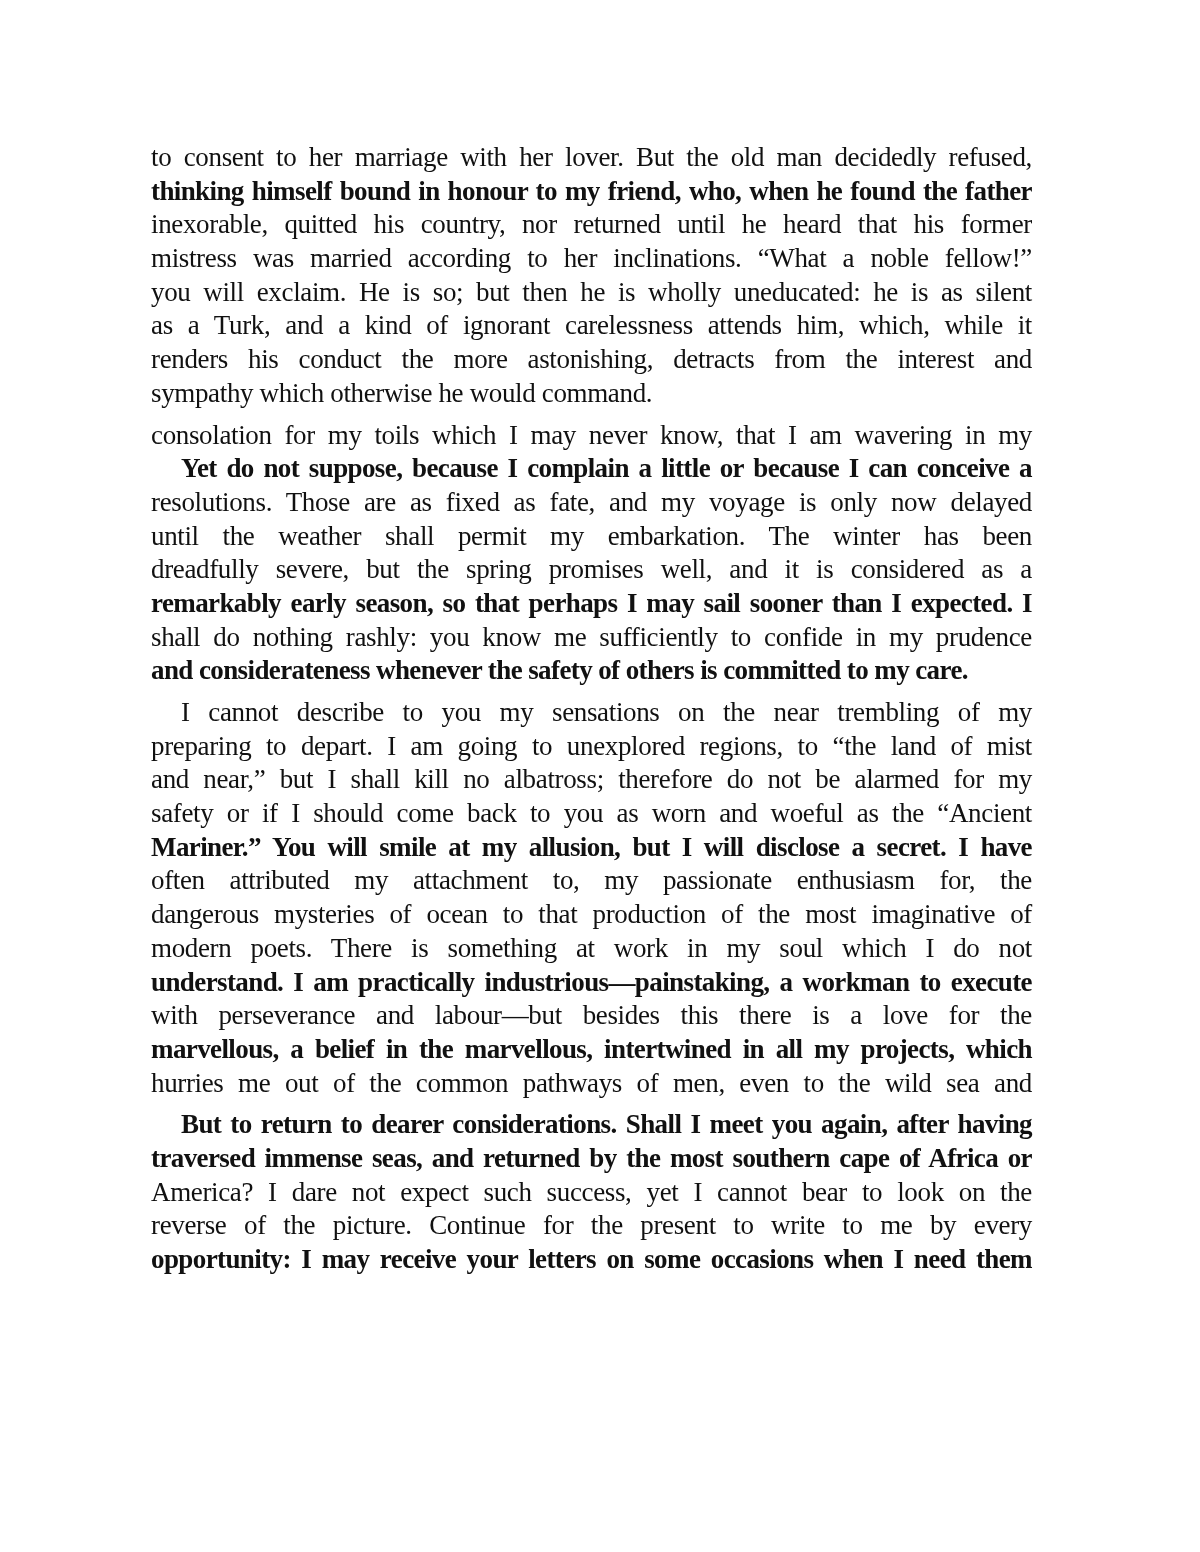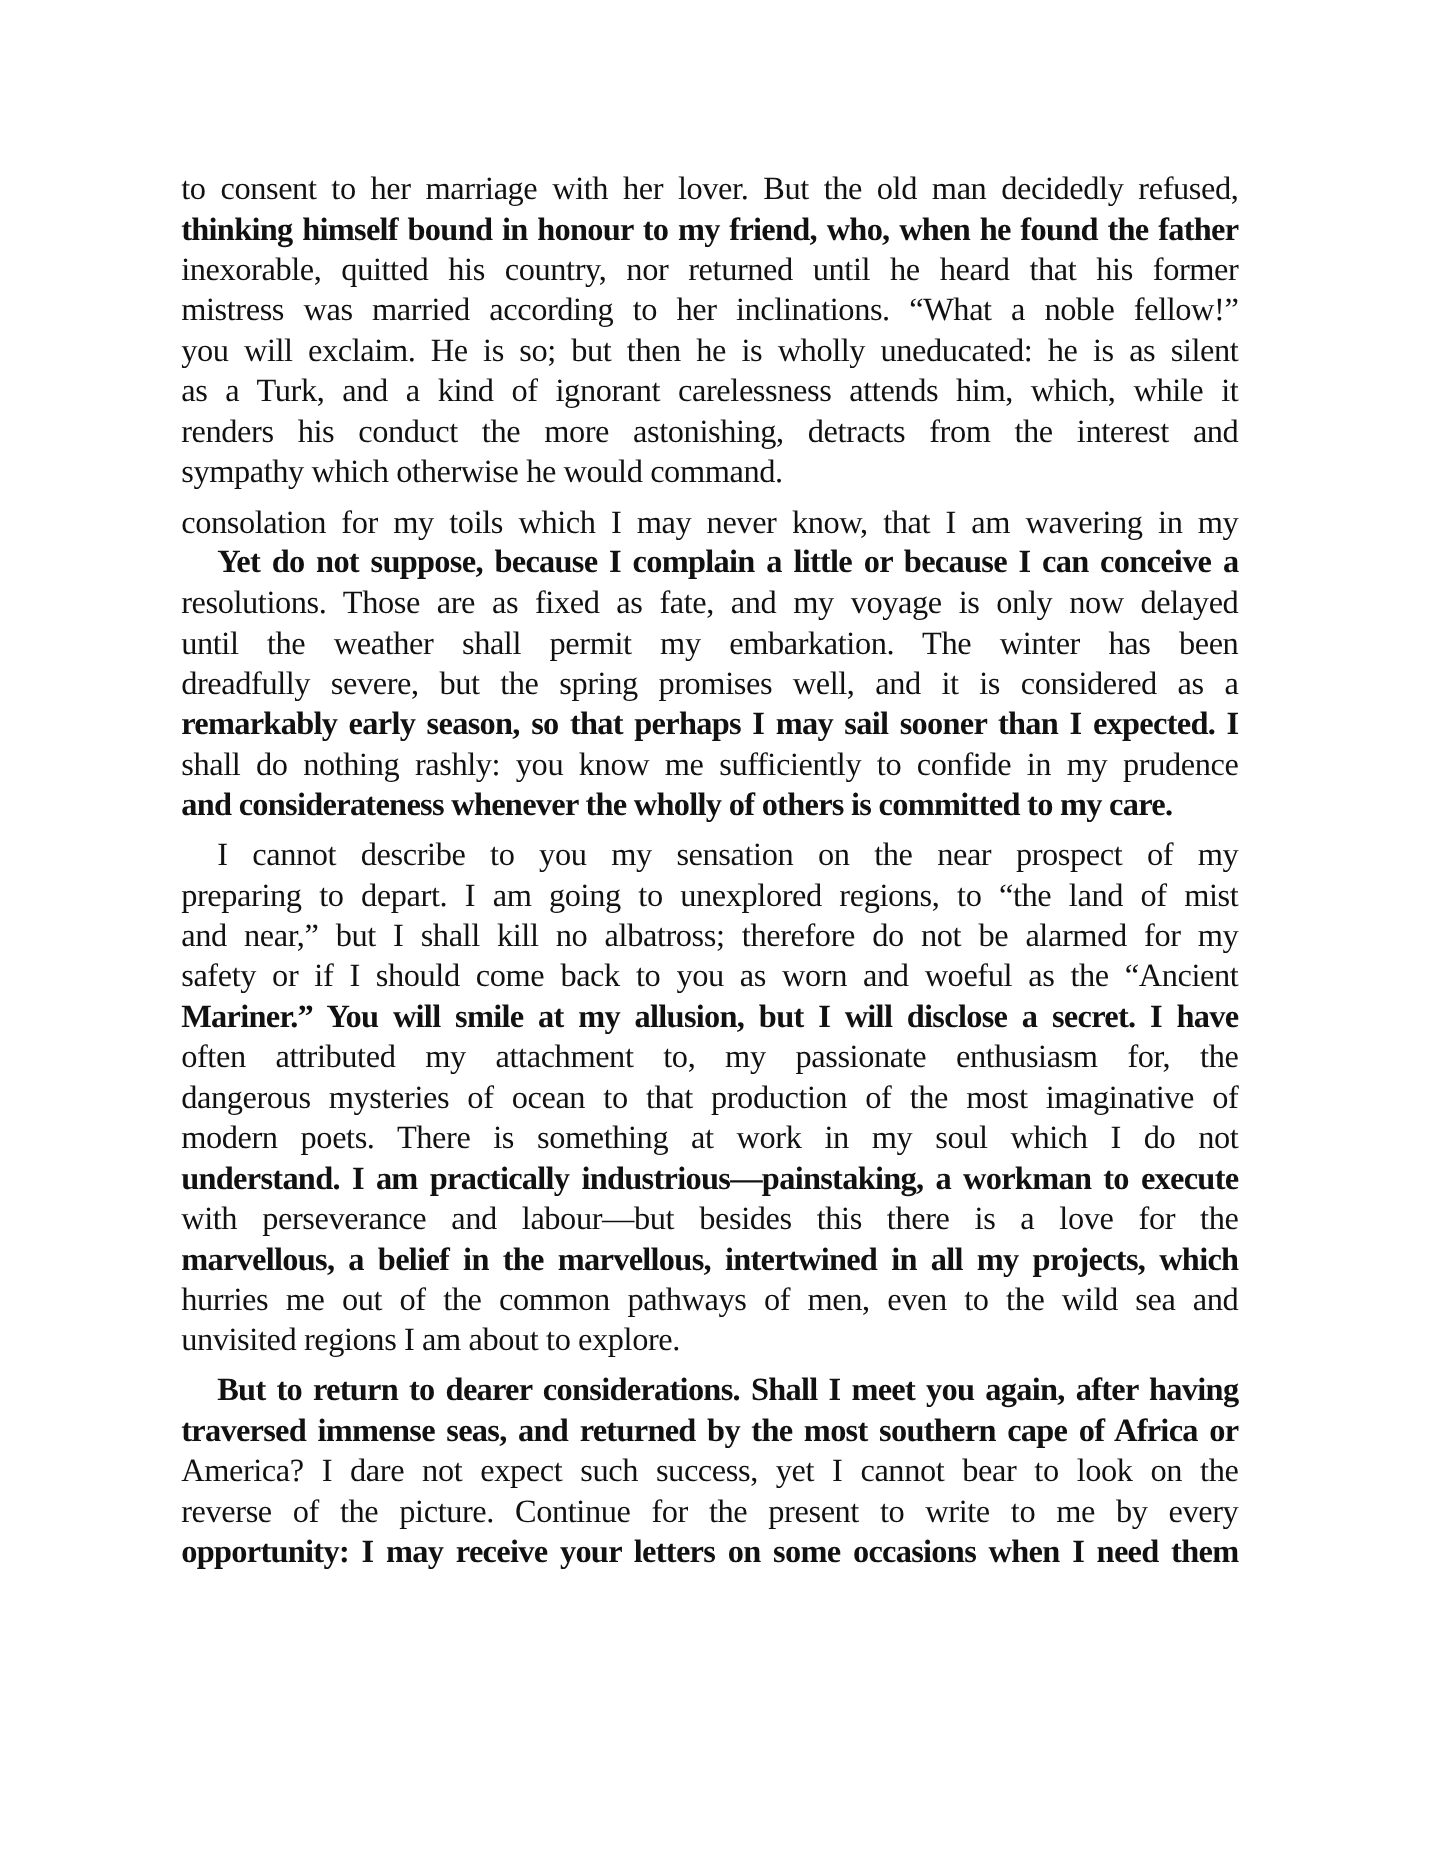--- a/index.html
+++ b/index.html
@@ -63,37 +63,36 @@
   </div>
 
   <div class="para">
     <span class="line">consolation for my toils which I may never know, that I am wavering in my</span>
     <span class="line indent squeeze">Yet do not suppose, because I complain a little or because I can conceive a</span>
     <span class="line">resolutions. Those are as fixed as fate, and my voyage is only now delayed</span>
     <span class="line">until the weather shall permit my embarkation. The winter has been</span>
     <span class="line">dreadfully severe, but the spring promises well, and it is considered as a</span>
     <span class="line squeeze">remarkably early season, so that perhaps I may sail sooner than I expected. I</span>
     <span class="line">shall do nothing rashly: you know me sufficiently to confide in my prudence</span>
-    <span class="line last squeeze">and considerateness whenever the wholly of others is committed to my care.</span>
+    <span class="line last squeeze">and considerateness whenever the safety of others is committed to my care.</span>
   </div>
 
   <div class="para">
-    <span class="line indent">I cannot describe to you my sensation on the near prospect of my</span>
+    <span class="line indent">I cannot describe to you my sensations on the near trembling of my</span>
     <span class="line">preparing to depart. I am going to unexplored regions, to “the land of mist</span>
     <span class="line">and near,” but I shall kill no albatross; therefore do not be alarmed for my</span>
     <span class="line">safety or if I should come back to you as worn and woeful as the “Ancient</span>
     <span class="line squeeze">Mariner.” You will smile at my allusion, but I will disclose a secret. I have</span>
     <span class="line">often attributed my attachment to, my passionate enthusiasm for, the</span>
     <span class="line">dangerous mysteries of ocean to that production of the most imaginative of</span>
     <span class="line">modern poets. There is something at work in my soul which I do not</span>
     <span class="line squeeze">understand. I am practically industrious—painstaking, a workman to execute</span>
     <span class="line">with perseverance and labour—but besides this there is a love for the</span>
     <span class="line squeeze">marvellous, a belief in the marvellous, intertwined in all my projects, which</span>
     <span class="line">hurries me out of the common pathways of men, even to the wild sea and</span>
-    <span class="line last">unvisited regions I am about to explore.</span>
   </div>
 
   <div class="para">
     <span class="line indent squeeze">But to return to dearer considerations. Shall I meet you again, after having</span>
     <span class="line squeeze">traversed immense seas, and returned by the most southern cape of Africa or</span>
     <span class="line">America? I dare not expect such success, yet I cannot bear to look on the</span>
     <span class="line">reverse of the picture. Continue for the present to write to me by every</span>
     <span class="line squeeze">opportunity: I may receive your letters on some occasions when I need them</span>
   </div>
 

